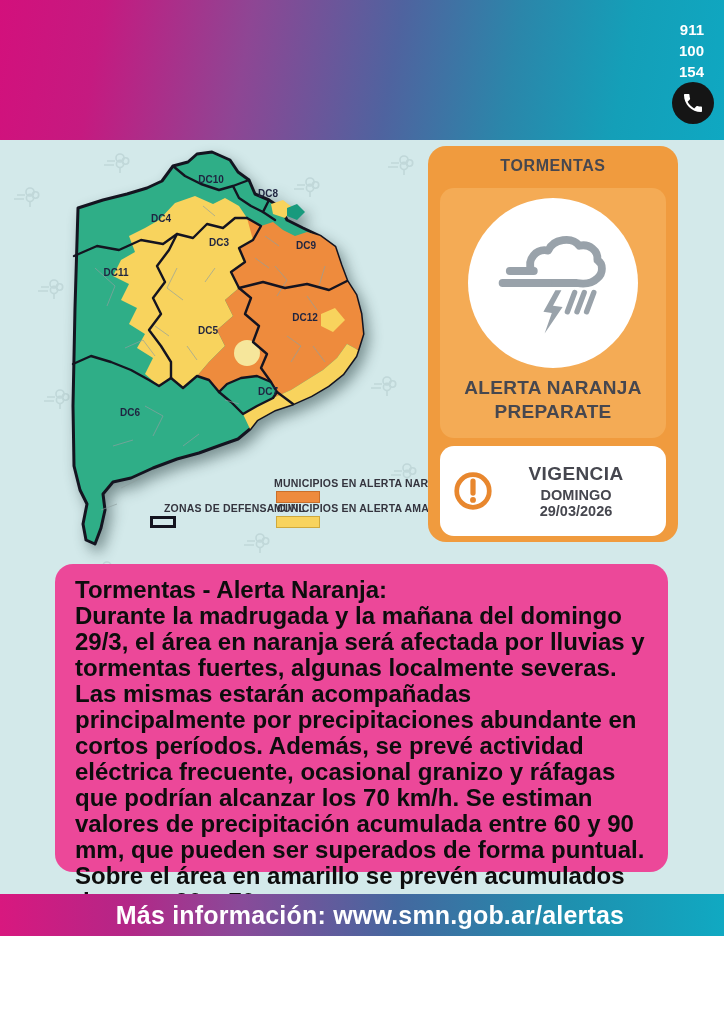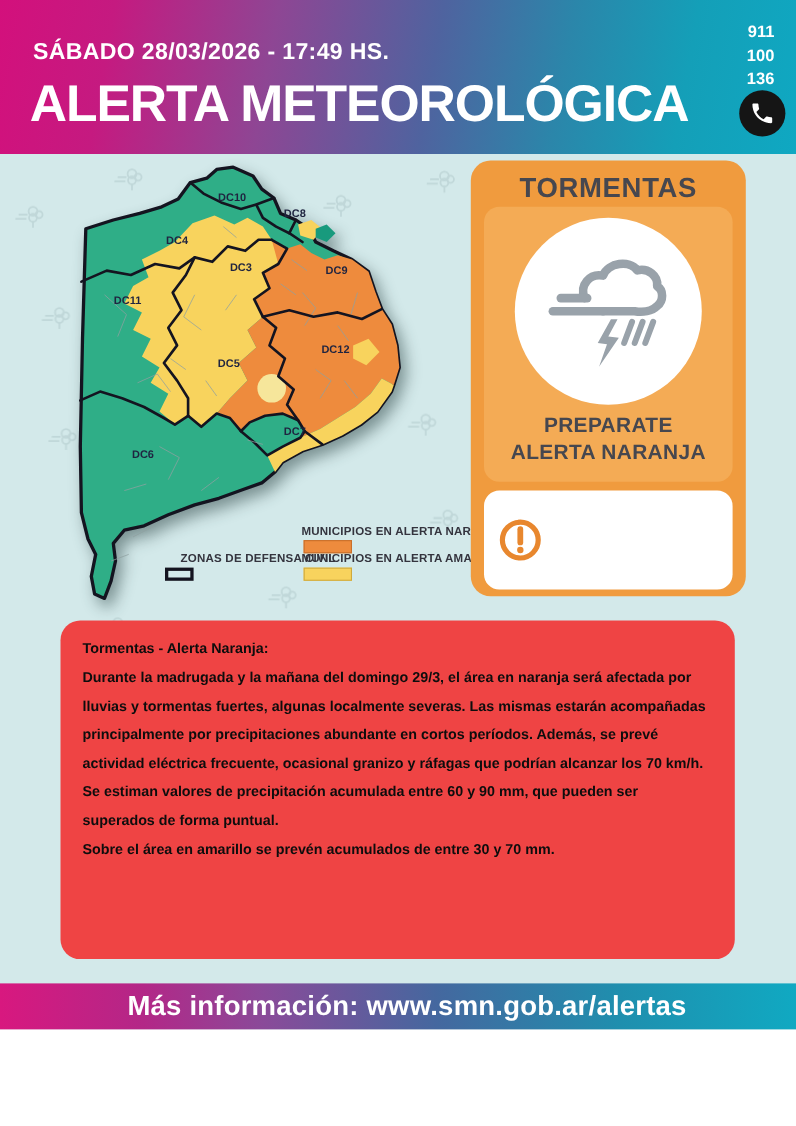--- a/index.html
+++ b/index.html
@@ -27,36 +27,36 @@
   
   .legend-label{position:absolute;font-size:10.5px;font-weight:bold;color:#34343e;letter-spacing:.2px;}
   .sw{position:absolute;box-sizing:border-box;}
   .sw-zones{left:150px;top:516px;width:26px;height:12px;border:3px solid #141420;background:transparent;}
   .sw-orange{left:276px;top:491px;width:44px;height:12px;background:#ee8b3d;border:1.5px solid #c96f2a;}
   .sw-yellow{left:276px;top:516px;width:44px;height:12px;background:#f8d35d;border:1.5px solid #cfa93c;}
 
   
   .card{position:absolute;left:428px;top:146px;width:250px;height:396px;background:#f09b3e;border-radius:18px;}
   .card-title{position:absolute;left:0;right:0;top:11px;text-align:center;
-    font-size:25px;font-weight:bold;color:#46474f;letter-spacing:.6px;}
+    font-size:16px;font-weight:bold;color:#46474f;letter-spacing:.6px;}
   .card-inner{position:absolute;left:12px;top:42px;width:226px;height:250px;background:#f4ab55;border-radius:14px;}
   .icon-circle{position:absolute;left:28px;top:10px;width:170px;height:170px;border-radius:50%;background:#ffffff;
     display:flex;align-items:center;justify-content:center;}
   .level-text{position:absolute;left:0;right:0;top:188px;text-align:center;
     font-size:19px;font-weight:bold;color:#46474f;line-height:24px;letter-spacing:.3px;}
   .vig-card{position:absolute;left:12px;top:300px;width:226px;height:90px;background:#ffffff;border-radius:14px;
     display:flex;align-items:center;padding:0 8px 0 12px;box-sizing:border-box;}
   .vig-texts{flex:1;text-align:center;color:#46474f;}
   .vig-label{font-size:19px;font-weight:bold;letter-spacing:.4px;}
   .vig-day{font-size:14.5px;font-weight:bold;margin-top:2px;}
   .vig-date{font-size:14.5px;font-weight:bold;}
 
   
-  .bulletin{position:absolute;left:55px;top:564px;width:613px;height:308px;background:#ef4444;border-radius:18px;
-    padding:13px 20px;box-sizing:border-box;color:#0d0d0d;font-size:13px;font-weight:bold;line-height:26px;}
+  .bulletin{position:absolute;left:55px;top:564px;width:613px;height:308px;background:#ec4899;border-radius:18px;
+    padding:13px 20px;box-sizing:border-box;color:#0d0d0d;font-size:24px;font-weight:bold;line-height:26px;}
   .bulletin p{margin:0;}
 
   
   .info-bar{position:absolute;left:0;top:894px;width:724px;height:42px;
     background:linear-gradient(90deg,#d8187f 0%,#b32787 18%,#8a4a99 33%,#44689f 55%,#1f8fae 78%,#10a9c2 100%);
     display:flex;align-items:center;justify-content:center;}
   .info-text{color:#ffffff;font-size:25px;font-weight:bold;letter-spacing:.2px;margin-left:16px;}
 
   
   .footer{position:absolute;left:0;top:936px;width:724px;height:88px;background:#ffffff;}
@@ -85,26 +85,24 @@
         <use href="#ghost" x="42" y="138"></use>
         <use href="#ghost" x="48" y="248"></use>
       <use href="#ghost" x="375" y="235"></use>
         <use href="#ghost" x="395" y="322"></use>
         <use href="#ghost" x="248" y="392"></use>
       <use href="#ghost" x="95" y="420"></use>
     </g>
   </svg>
 
   <div class="header">
-    <div class="date-line">SÁBADO 28/03/2026 - 17:49 HS.</div>
-    <div class="main-title">ALERTA METEOROLÓGICA</div>
     <div class="phone-numbers">
       <div>911</div>
       <div>100</div>
-      <div>136</div>
+      <div>154</div>
       <div>175</div>
     </div>
     <div class="phone-circle">
       <svg width="24" height="24" viewBox="0 0 24 24">
         <path fill="#ffffff" d="M6.62 10.79c1.44 2.83 3.76 5.14 6.59 6.59l2.2-2.21c.27-.26.66-.35 1.01-.24 1.12.37 2.33.57 3.57.57.55 0 1 .45 1 1V20c0 .55-.45 1-1 1-9.39 0-17-7.61-17-17 0-.55.45-1 1-1h3.5c.55 0 1 .45 1 1 0 1.25.2 2.45.57 3.57.11.35.03.74-.25 1.02l-2.19 2.2z"></path>
       </svg>
     </div>
   </div>
 
   <svg class="map-svg" viewBox="0 0 415 402">
@@ -205,30 +203,35 @@
           </g>
           <polygon points="52,56 42,74 49,75 43,92 58,70 50,69 57,56" fill="#99a2aa"></polygon>
           <g stroke="#99a2aa" stroke-width="4.5" stroke-linecap="round">
             <path d="M68,58 L62,74"></path>
               <path d="M76,58 L70,74"></path>
               <path d="M84,58 L78,74"></path>
           </g>
         </svg>
       </div>
       <div class="level-text">
+        <div>ALERTA NARANJA</div>
         <div>PREPARATE</div>
-        <div>ALERTA NARANJA</div>
       </div>
     </div>
     <div class="vig-card">
       <svg width="42" height="42" viewBox="0 0 40 40">
         <circle cx="20" cy="20" r="15.5" stroke="#e8872e" stroke-width="4.5" fill="none"></circle>
         <path d="M20,10.5 L20,22" stroke="#e8872e" stroke-width="5" stroke-linecap="round"></path>
         <circle cx="20" cy="28.5" r="2.8" fill="#e8872e"></circle>
       </svg>
+      <div class="vig-texts">
+        <div class="vig-label">VIGENCIA</div>
+        <div class="vig-day">DOMINGO</div>
+        <div class="vig-date">29/03/2026</div>
+      </div>
     </div>
   </div>
 
   <div class="bulletin">
     <p>Tormentas - Alerta Naranja:</p>
     <p>Durante la madrugada y la mañana del domingo 29/3, el área en naranja será afectada por lluvias y tormentas fuertes, algunas localmente severas. Las mismas estarán acompañadas principalmente por precipitaciones abundante en cortos períodos. Además, se prevé actividad eléctrica frecuente, ocasional granizo y ráfagas que podrían alcanzar los 70 km/h. Se estiman valores de precipitación acumulada entre 60 y 90 mm, que pueden ser superados de forma puntual.</p>
     <p>Sobre el área en amarillo se prevén acumulados de entre 30 y 70 mm.</p>
   </div>
 
   <div class="info-bar">

